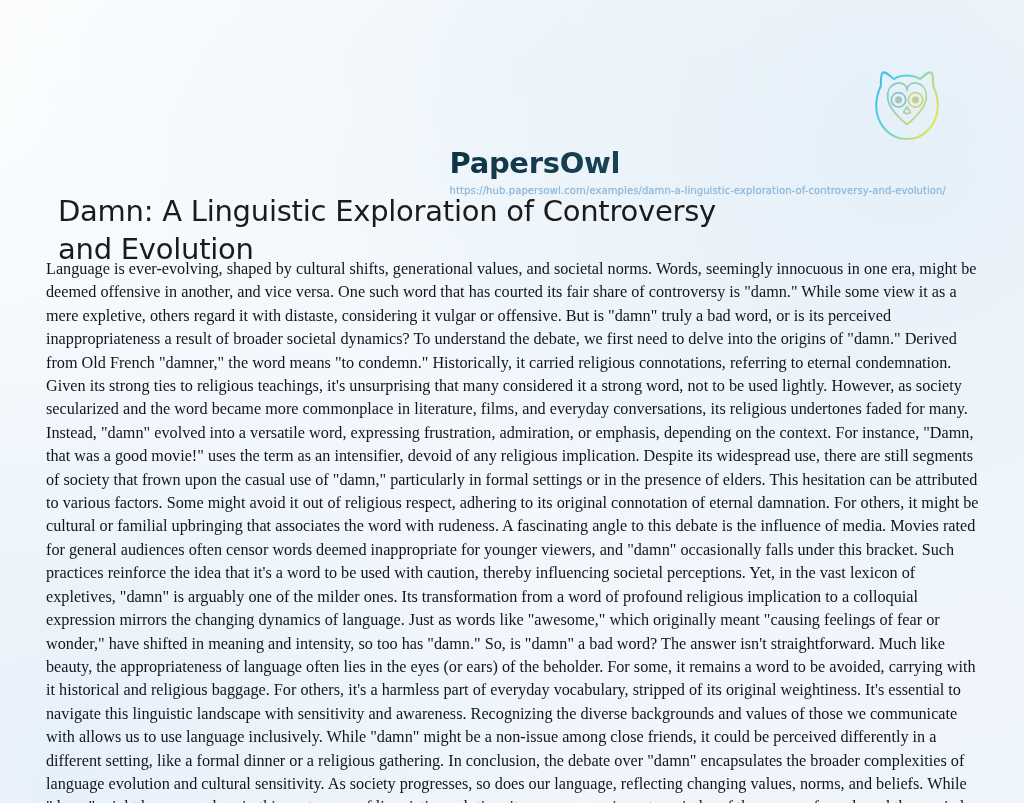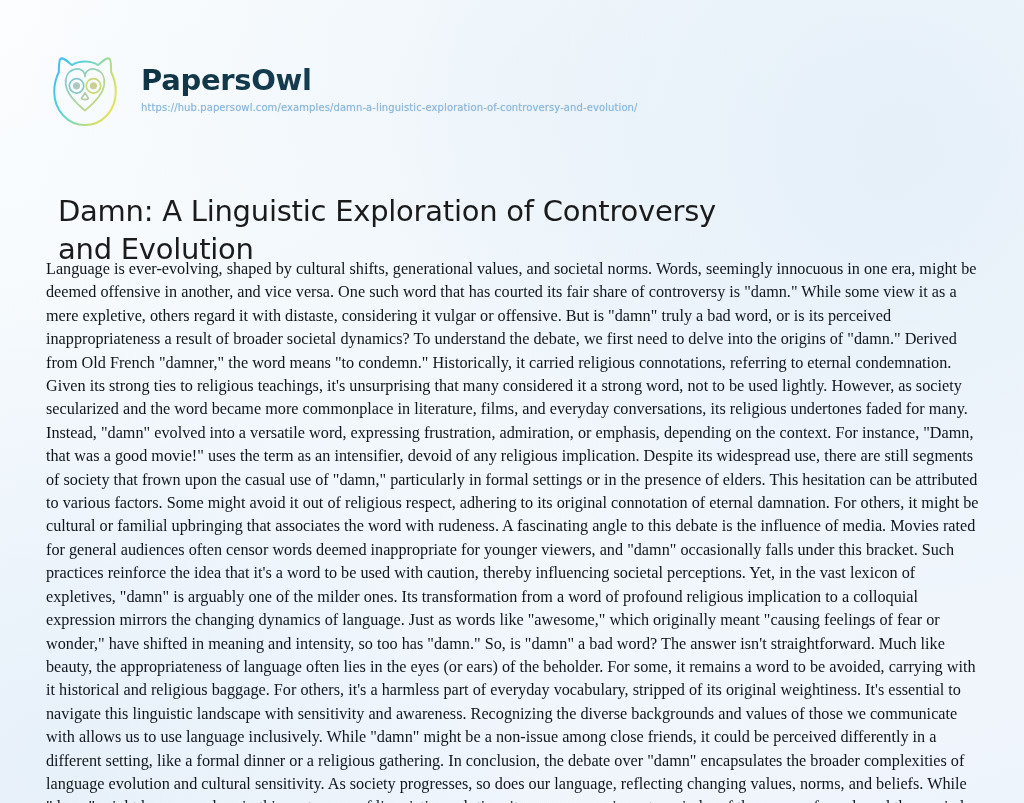--- a/index.html
+++ b/index.html
@@ -24,24 +24,25 @@
       radial-gradient(circle at 88% 18%, rgba(226,238,248,0.85) 0%, rgba(226,238,248,0) 46%),
       radial-gradient(circle at 6% 96%, rgba(228,239,249,0.80) 0%, rgba(228,239,249,0) 42%),
       radial-gradient(circle at 50% 8%, rgba(236,244,250,0.7) 0%, rgba(236,244,250,0) 55%),
       linear-gradient(160deg, #fbfdfe 0%, #f6fafd 35%, #f2f7fc 68%, #eef4fb 100%);
   }
 
   
   .header {
     position: absolute;
     left: 46px;
-    top: 46px;
+    top: 60px;
     display: flex;
-    align-items: center;
+    align-items: flex-end;
     width: 900px;
+    flex-direction: column;
   }
 
   .logo-mark {
     width: 78px;
     height: 80px;
     flex: 0 0 78px;
     margin-top: 6px;
     opacity: 0.92;
   }
 

